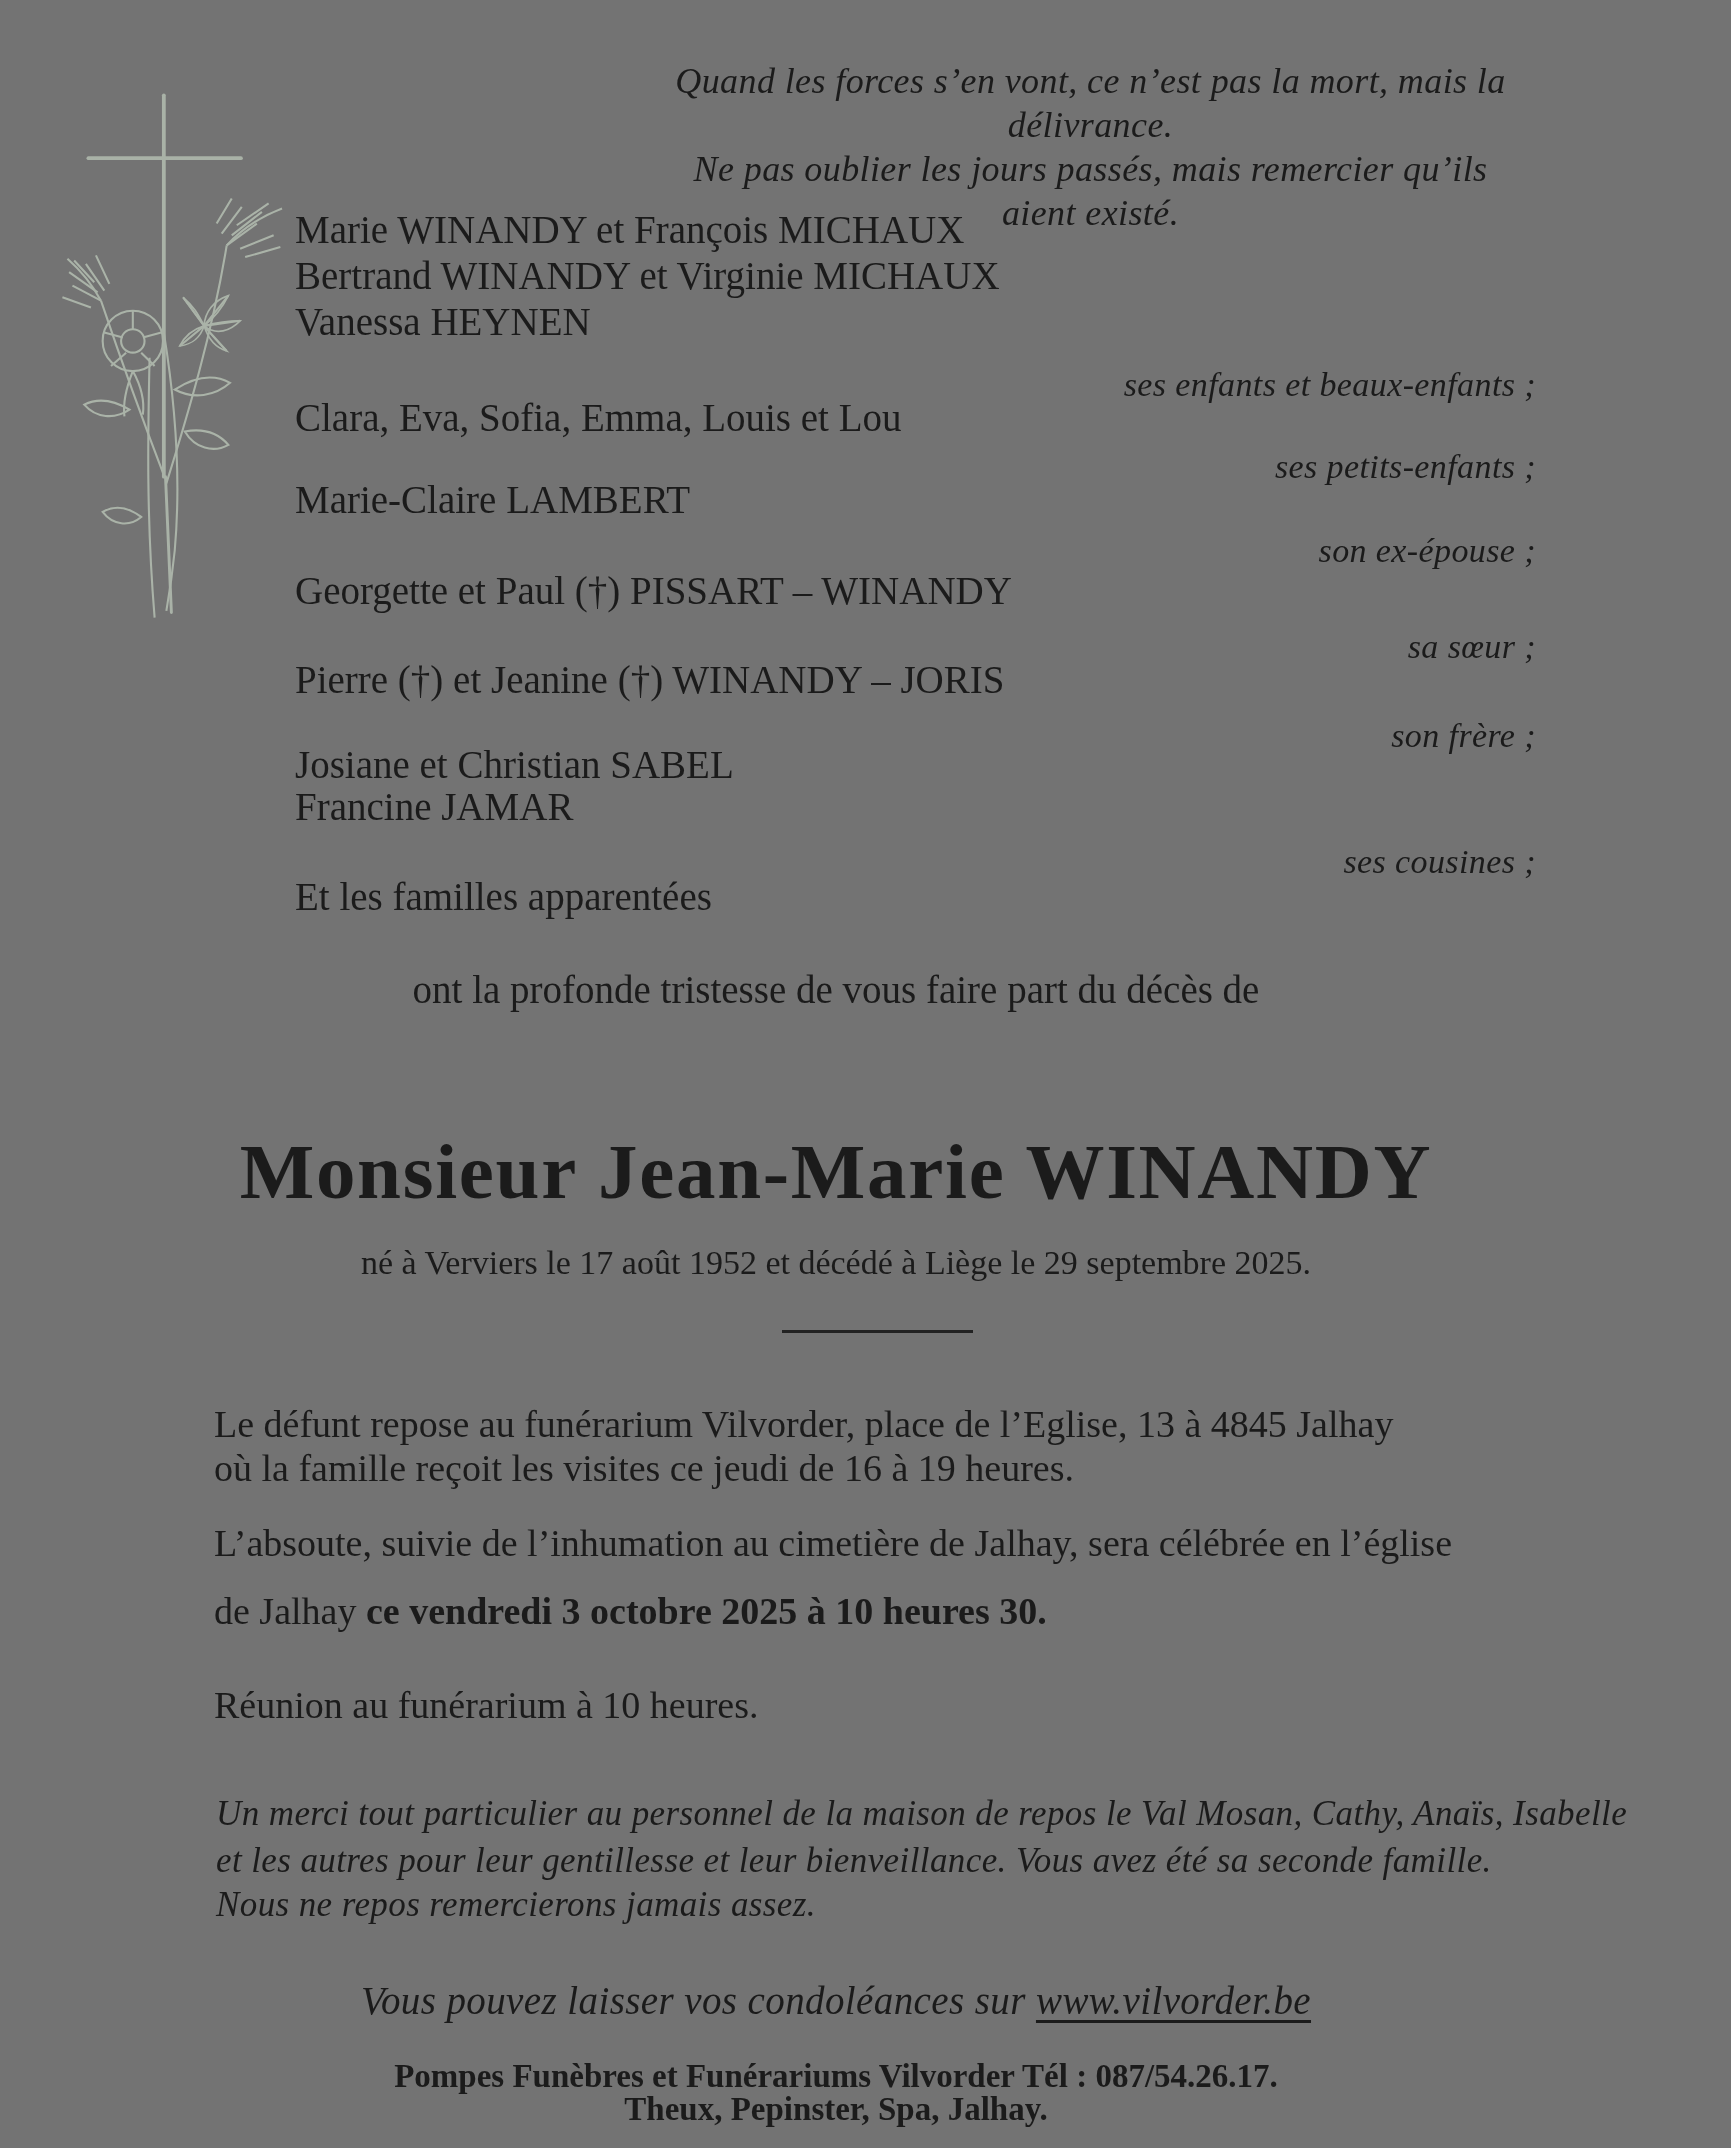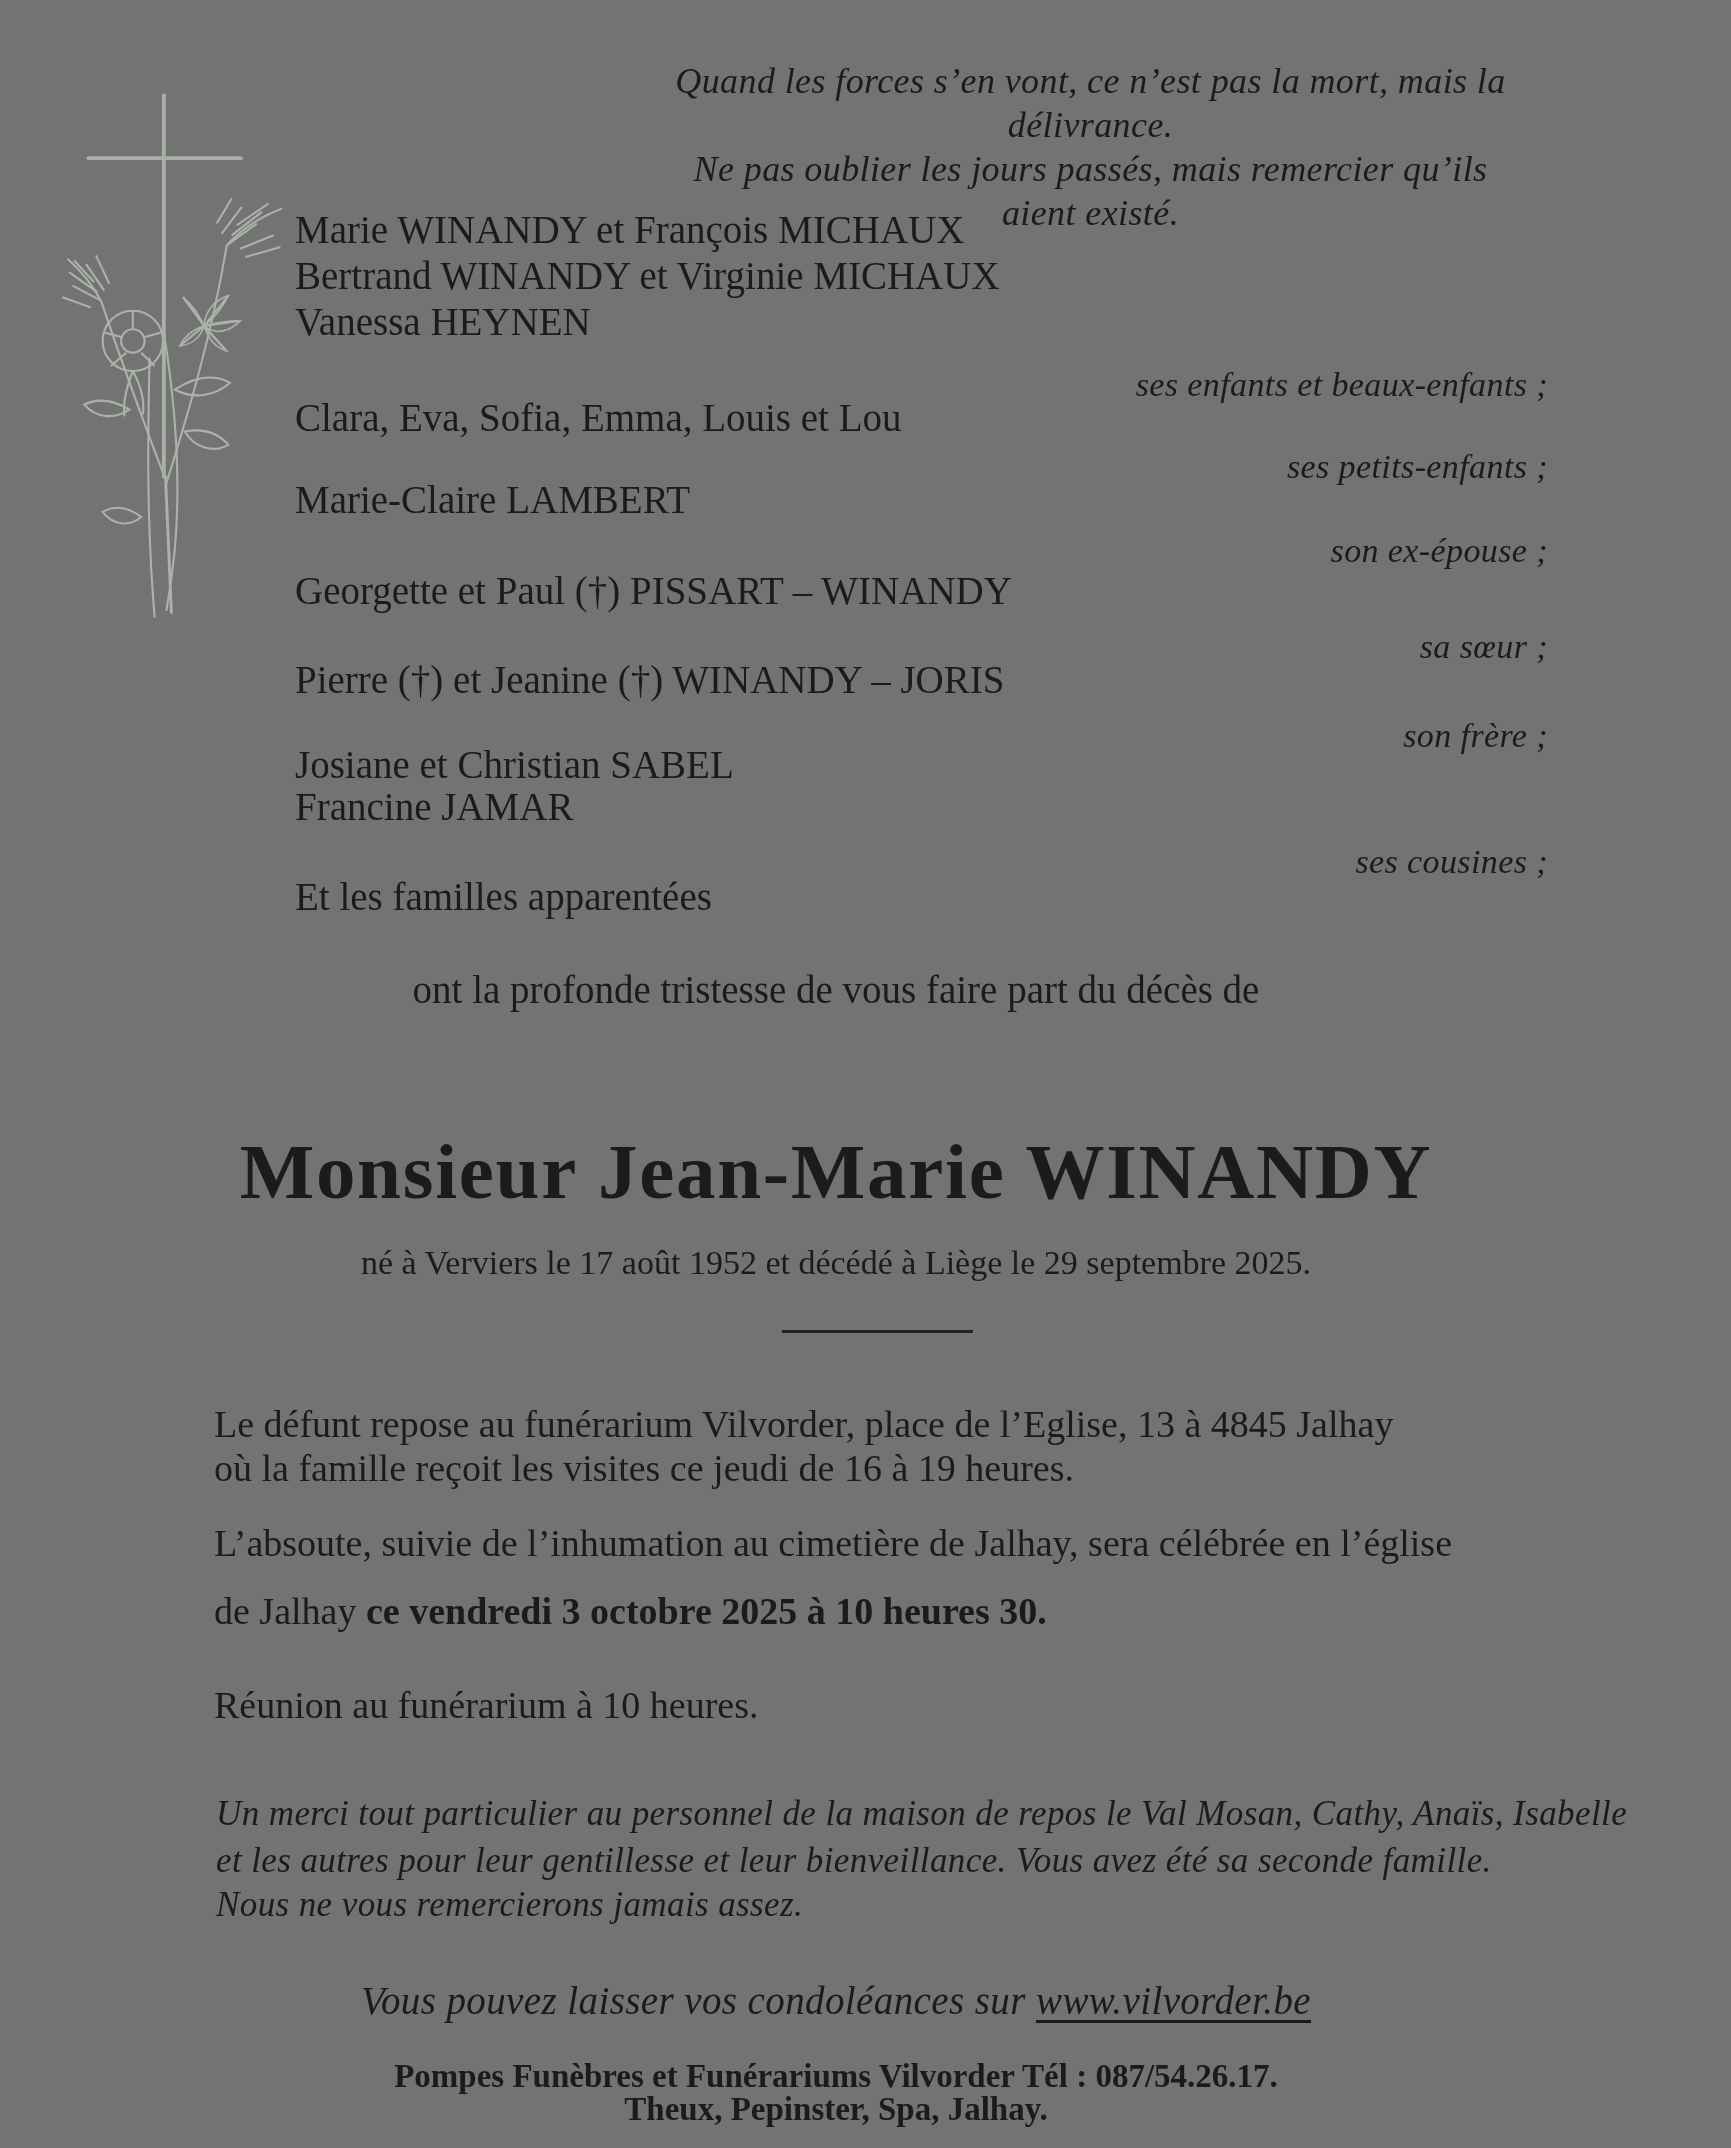--- a/index.html
+++ b/index.html
@@ -21,21 +21,21 @@
     text-align: center;
     font-style: italic;
     font-size: 36px;
     line-height: 44px;
     letter-spacing: 0.4px;
   }
 
   .name    { left: 295px; font-size: 39px; }
   .body-ln { left: 214px; font-size: 38px; }
   .rel-label {
-    right: 184px;
+    right: 196px;
     text-align: right;
     font-style: italic;
     font-size: 34px;
     letter-spacing: 0.4px;
   }
   .centered { left: 0; width: 1672px; text-align: center; }
 
   .announce { font-size: 39px; }
   .deceased-title { font-size: 79px; font-weight: bold; letter-spacing: 1.7px; margin-top: 26px; }
   .dates { font-size: 34px; }
@@ -133,21 +133,21 @@
   <div class="line body-ln" style="top:1405px">Le défunt repose au funérarium Vilvorder, place de l’Eglise, 13 à 4845 Jalhay</div>
   <div class="line body-ln" style="top:1449px">où la famille reçoit les visites ce jeudi de 16 à 19 heures.</div>
 
   <div class="line body-ln" style="top:1524px">L’absoute, suivie de l’inhumation au cimetière de Jalhay, sera célébrée en l’église</div>
   <div class="line body-ln" style="top:1592px"><span>de Jalhay </span><span class="bold">ce vendredi 3 octobre 2025 à 10 heures 30.</span></div>
 
   <div class="line body-ln" style="top:1686px">Réunion au funérarium à 10 heures.</div>
 
   <div class="line thanks" style="top:1796px">Un merci tout particulier au personnel de la maison de repos le Val Mosan, Cathy, Anaïs, Isabelle</div>
   <div class="line thanks" style="top:1843px">et les autres pour leur gentillesse et leur bienveillance. Vous avez été sa seconde famille.</div>
-  <div class="line thanks" style="top:1887px">Nous ne vous remercierons jamais assez.</div>
+  <div class="line thanks" style="top:1887px">Nous ne repos remercierons jamais assez.</div>
 
   <div class="line centered condolences" style="top:1981px"><span>Vous pouvez laisser vos condoléances sur </span><span class="url">www.vilvorder.be</span></div>
 
   <div class="line centered footer-ln" style="top:2060px">Pompes Funèbres et Funérariums Vilvorder Tél : 087/54.26.17.</div>
   <div class="line centered footer-ln" style="top:2093px">Theux, Pepinster, Spa, Jalhay.</div>
 
 </div>
 
 
 </body></html>

